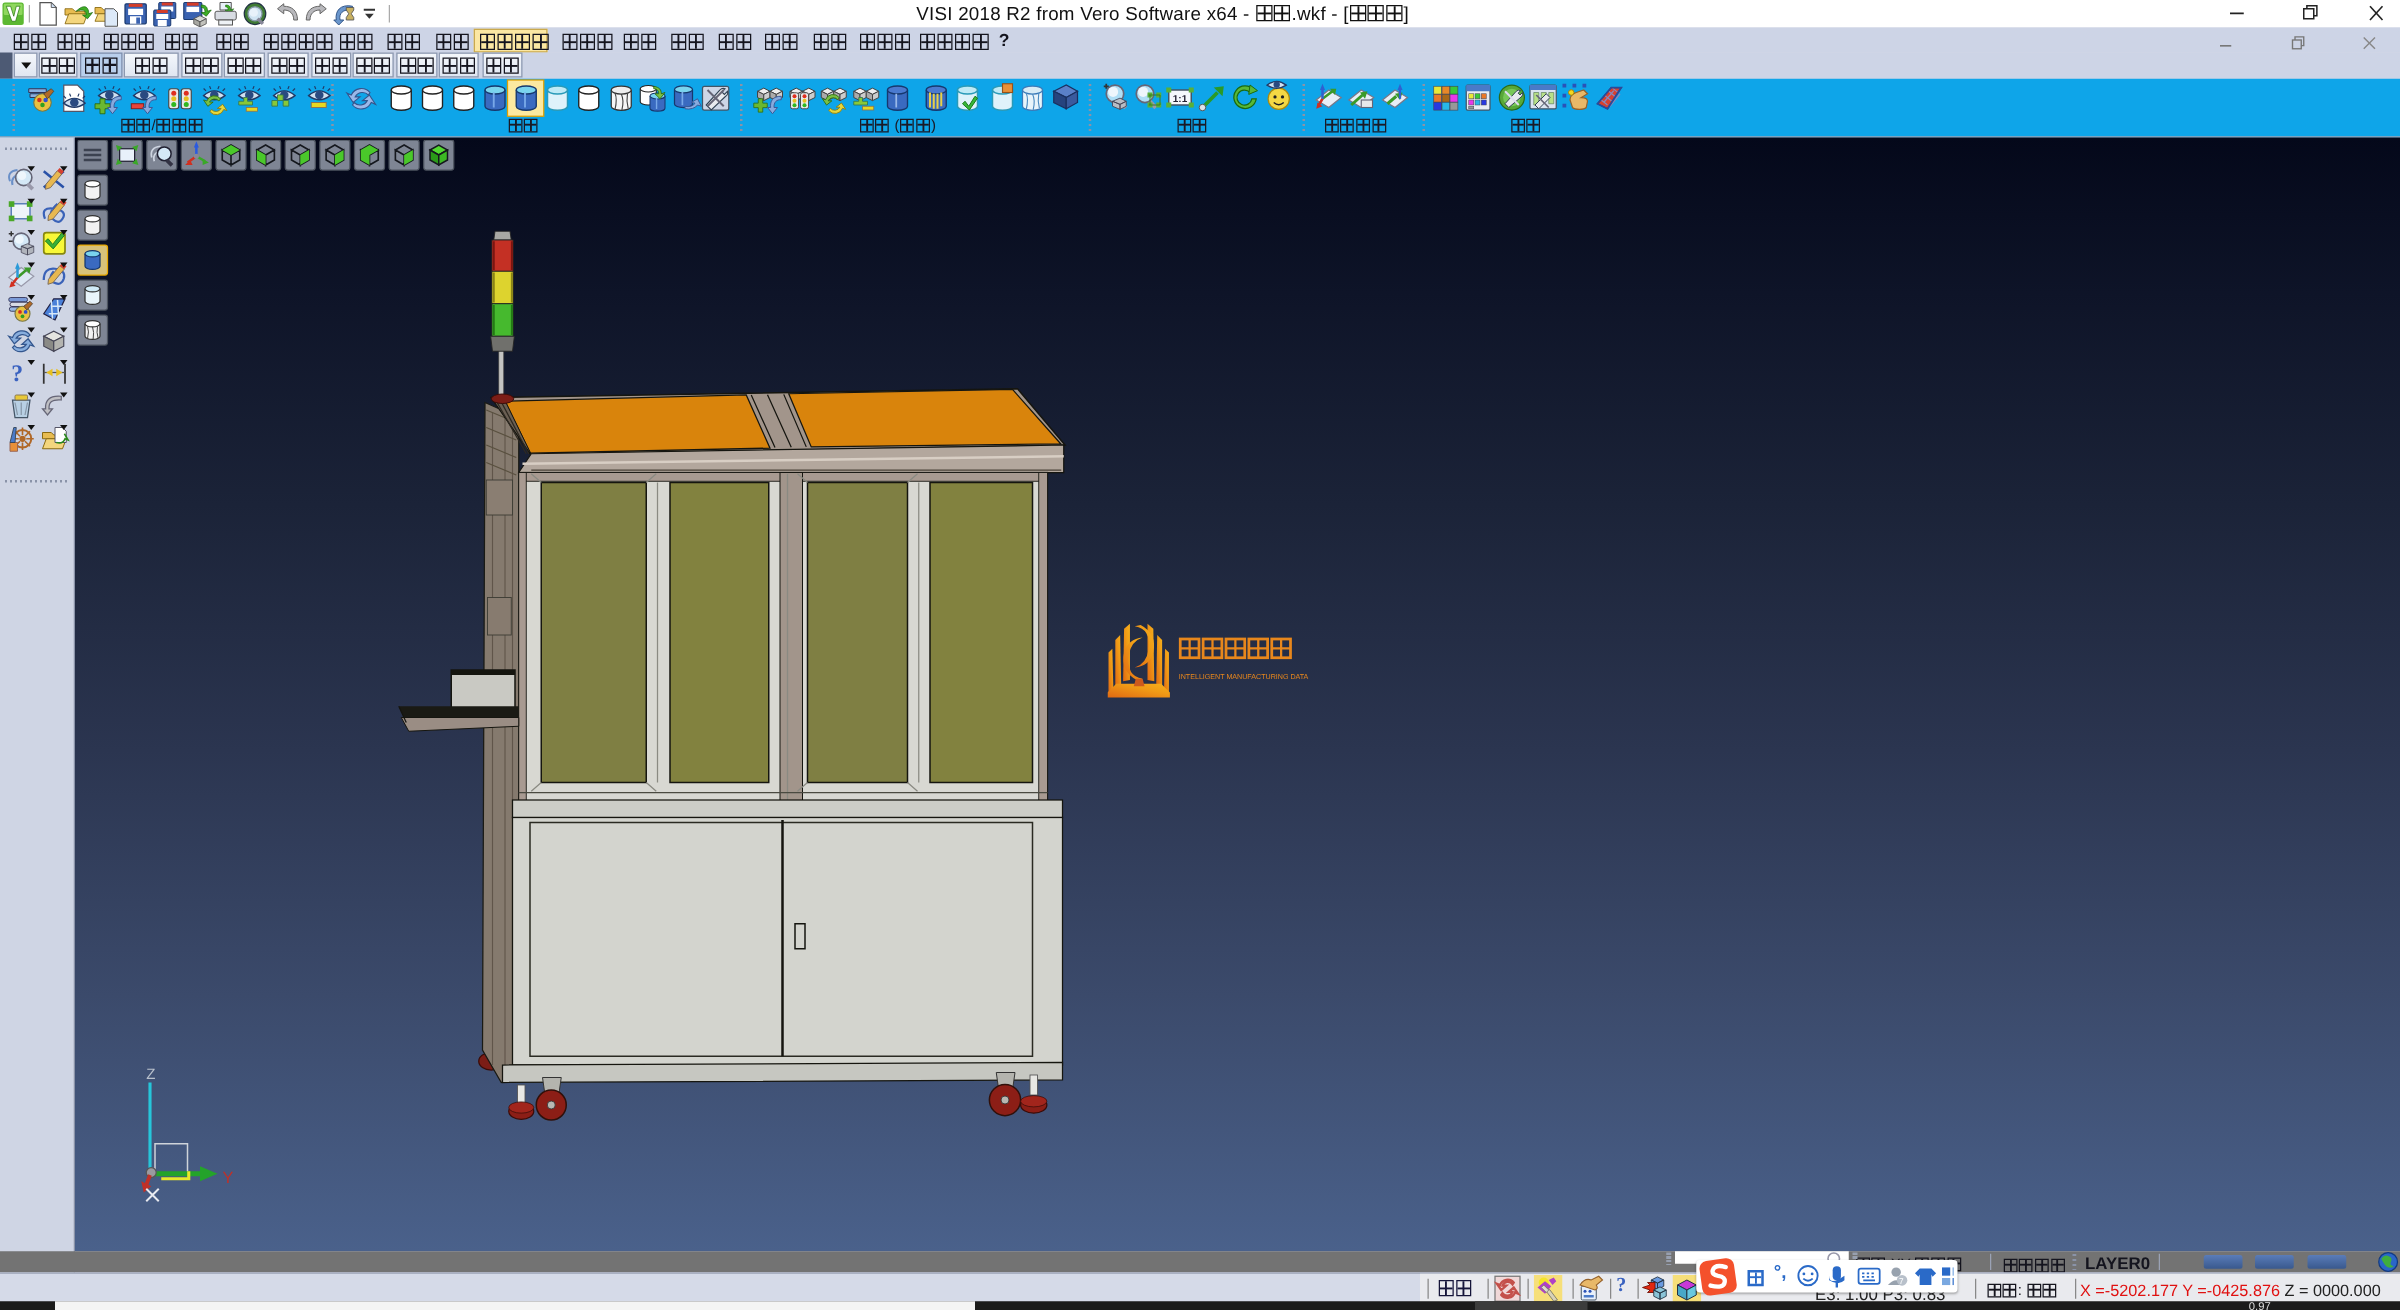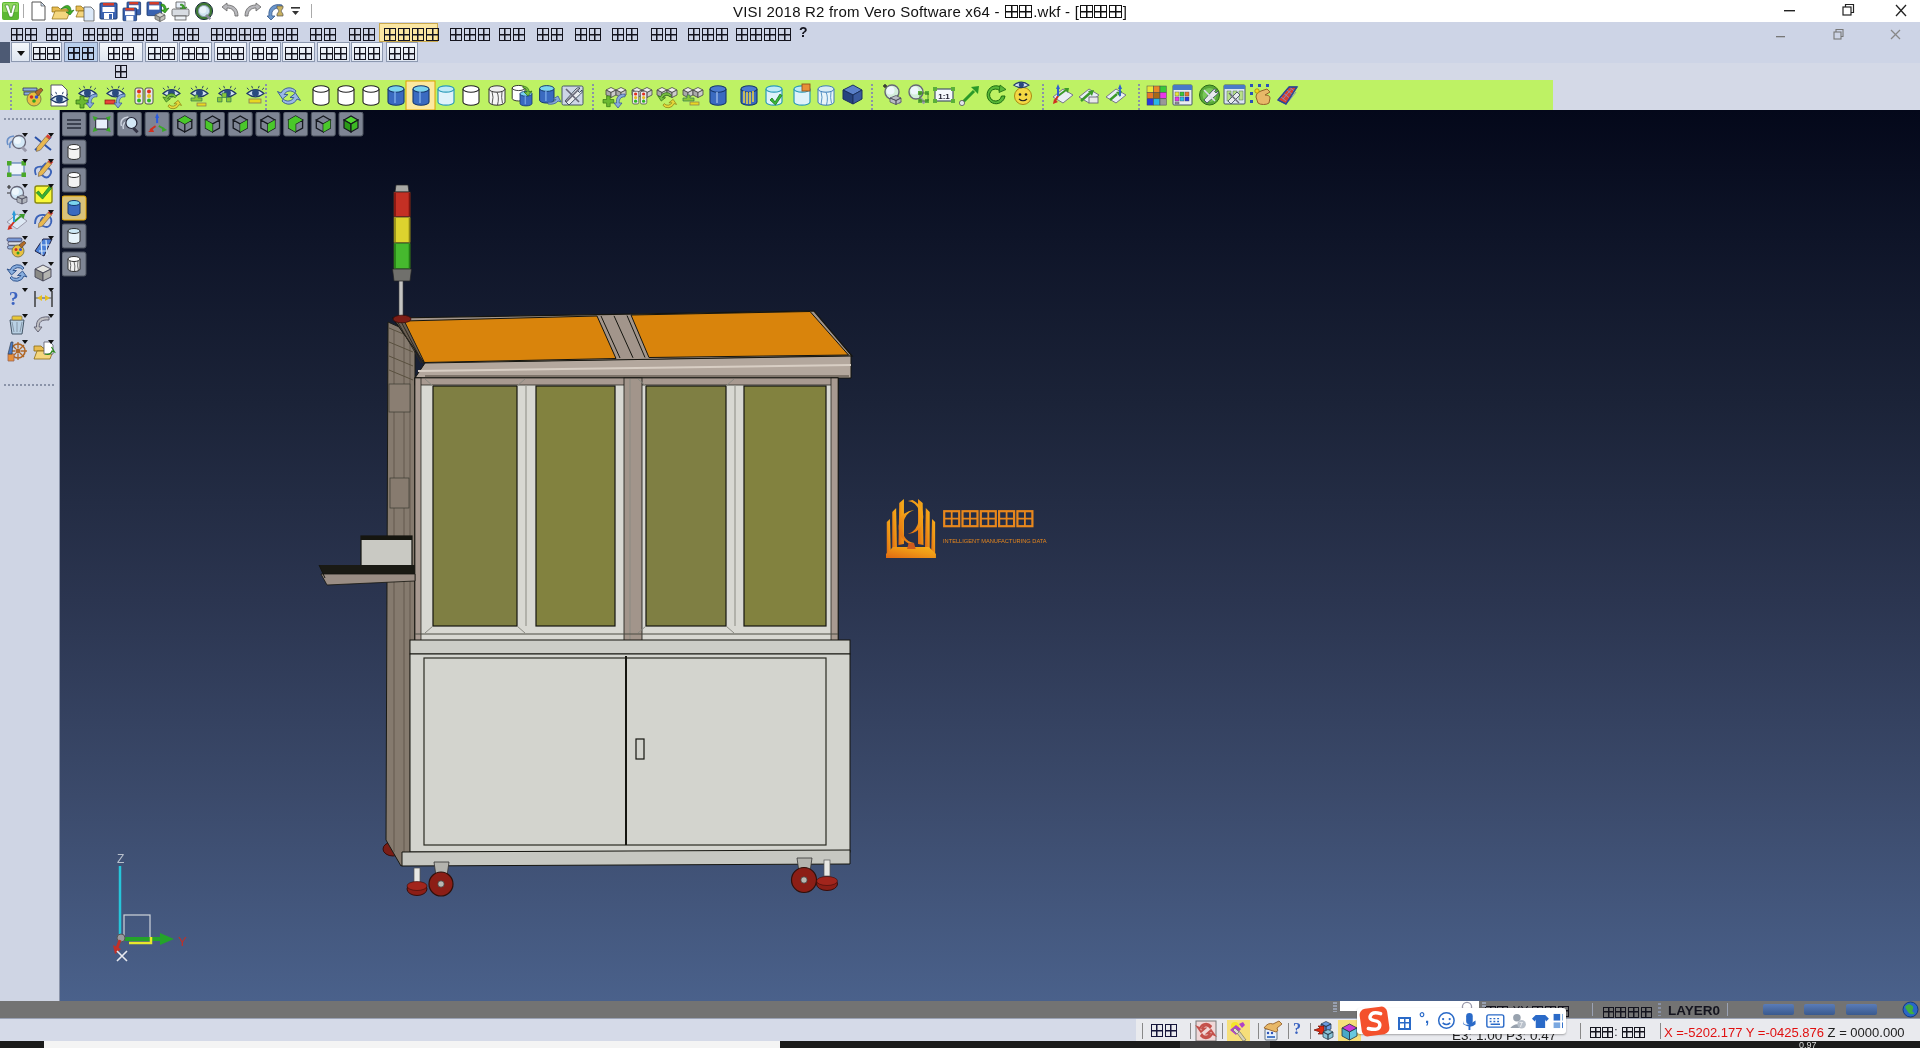--- a/index.html
+++ b/index.html
@@ -12,21 +12,21 @@
 #title{left:0;top:0;width:1920px;height:22px;background:#fff}
 #title .txt{left:733px;top:2.5px;font-size:15px;color:#111;letter-spacing:.2px}
 
 #menu{left:0;top:22px;width:1920px;height:20px;background:#cdd4e6;color:#14141e}
 .mi{position:absolute;top:3px}
 
 #tabs{left:0;top:42px;width:1920px;height:21px;background:#cdd4e6}
 .tab{position:absolute;top:0;height:20px;border:1px solid #8d99b0;background:linear-gradient(#f4f7fb,#dfe6f1);color:#14141e;text-align:center;padding-top:1px}
 .tab.sel{background:#b9cfec;border-color:#7e8dab}
 
-#tb{left:0;top:80px;width:1553px;height:47px;background:#bef264;border-bottom:1px solid #9aa2b5}
+#tb{left:0;top:63px;width:1920px;height:47px;background:#0ea5e9;border-bottom:1px solid #9aa2b5}
 .grp{position:absolute;top:30px;font-size:12px;color:#1a1a26;white-space:nowrap}
 .dot{position:absolute;top:4px;height:38px;width:2px;background:repeating-linear-gradient(#8a93a8 0 2px,transparent 2px 4px)}
 
 #lp{left:0;top:110px;width:60px;height:930px;background:#cfd5e4;border-right:1px solid #8a93a8}
 .hdot{position:absolute;left:4px;width:52px;height:2px;background:repeating-linear-gradient(90deg,#8a93a8 0 2px,transparent 2px 4px)}
 
 #cv{left:60px;top:110px;width:1860px;height:891px;background:linear-gradient(#04081a 0%,#0e1428 14%,#1b2338 33%,#2b3550 55%,#3b4a6b 77%,#4a618b 100%);overflow:hidden}
 
 #st1{left:0;top:1001px;width:1920px;height:17px;background:#737373;color:#14141e;font-size:13px}
 #st2{left:0;top:1018px;width:1920px;height:24px;background:#d5dae8;border-top:1px solid #9aa2b5}
@@ -970,21 +970,21 @@
       <path d="M8 4 l5 -2.5 5 2.5 -5 2.5z M8 4 v5 l5 2.5 v-5z M18 4 v5 l-5 2.5 v-5z" fill="#6a9ae0" stroke="#234" stroke-width=".7"></path>
       <path d="M1 13 l6 -2 -2 -2 6 0 0 8 -6 0 2 -2 -6 -2z" fill="#e02810" stroke="#701005" stroke-width=".7" transform="translate(0,-3)"></path>
       <path d="M10 12 l5 -2.5 5 2.5 -5 2.5z M10 12 v5 l5 2.5 v-5z M20 12 v5 l-5 2.5 v-5z" fill="#8ac4d8" stroke="#234" stroke-width=".7"></path>
     </svg>
 <svg class="abs" style="left:1338px;top:1px" width="23" height="22" viewBox="0 0 23 22">
       <rect x="0" y="0" width="23" height="22" fill="#f6df7a"></rect>
       <path d="M4 8 l7.5 -4 7.5 4 -7.5 4z" fill="#c838d8" stroke="#234" stroke-width=".8"></path>
       <path d="M4 8 v8 l7.5 4 v-8z" fill="#48a8c8" stroke="#234" stroke-width=".8"></path>
       <path d="M19 8 v8 l-7.5 4 v-8z" fill="#68c8e0" stroke="#234" stroke-width=".8"></path>
     </svg>
-<span class="abs" style="left:1452px;top:9px;color:#222;font-size:13.5px">E3: 1.00 P3: 0.47</span>
+<span class="abs" style="left:1452px;top:9px;color:#222;font-size:13.5px">E3: 1.00 P3: 0.83</span>
 <span class="sep" style="left:1580px;top:4px;height:16px;background:#888"></span>
 <span class="abs" style="left:1589px;top:6px;color:#15151e;font-size:12px"><i class="z s"></i><i class="z s"></i>: <i class="z s"></i><i class="z s"></i></span>
 <span class="sep" style="left:1660px;top:4px;height:16px;background:#888"></span>
 <span class="abs" style="left:1664px;top:6px;color:#e01010;font-size:13px">X =-5202.177 Y =-0425.876 <span style="color:#222">Z = 0000.000</span></span>
 </div>
 <span class="abs" style="left:1333px;top:1002px;width:4px;height:10px;background:repeating-linear-gradient(#98a0b0 0 2px,transparent 2px 3px)"></span>
 <span class="abs" style="left:1340px;top:1001px;width:139px;height:10px;background:#fff"></span>
 <svg class="abs" style="left:1460px;top:1001px" width="14" height="12" viewBox="0 0 14 12">
     <circle cx="7" cy="6" r="4.6" fill="none" stroke="#99a" stroke-width="1.3"></circle>
   </svg>

